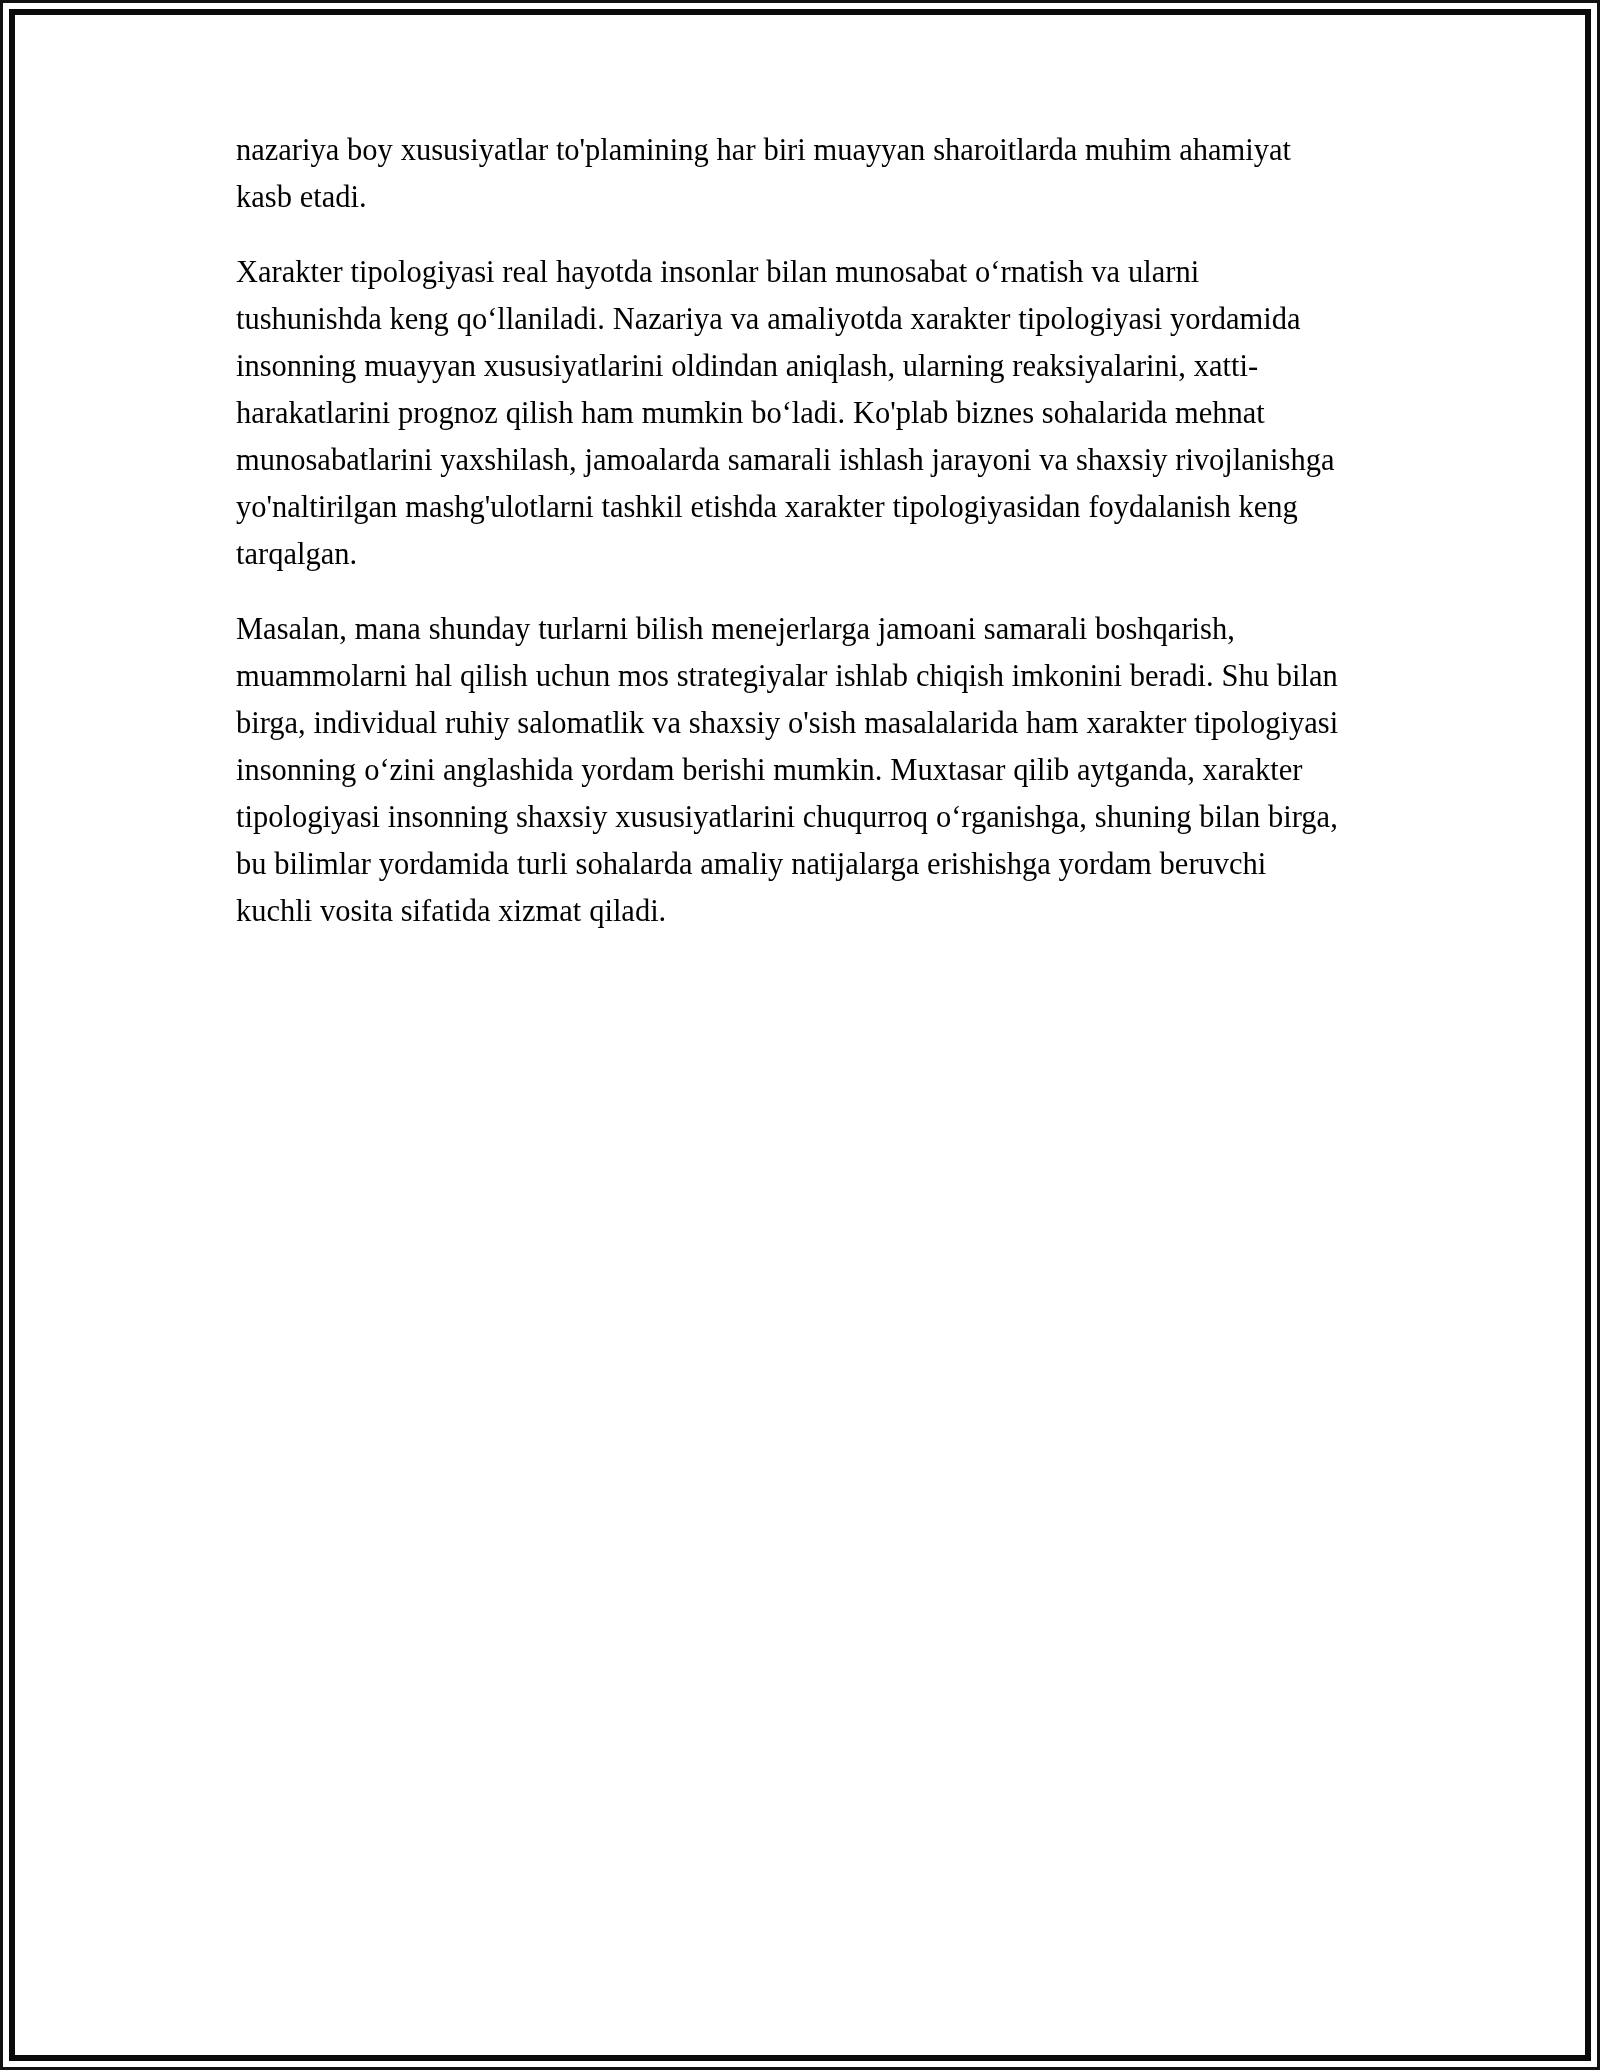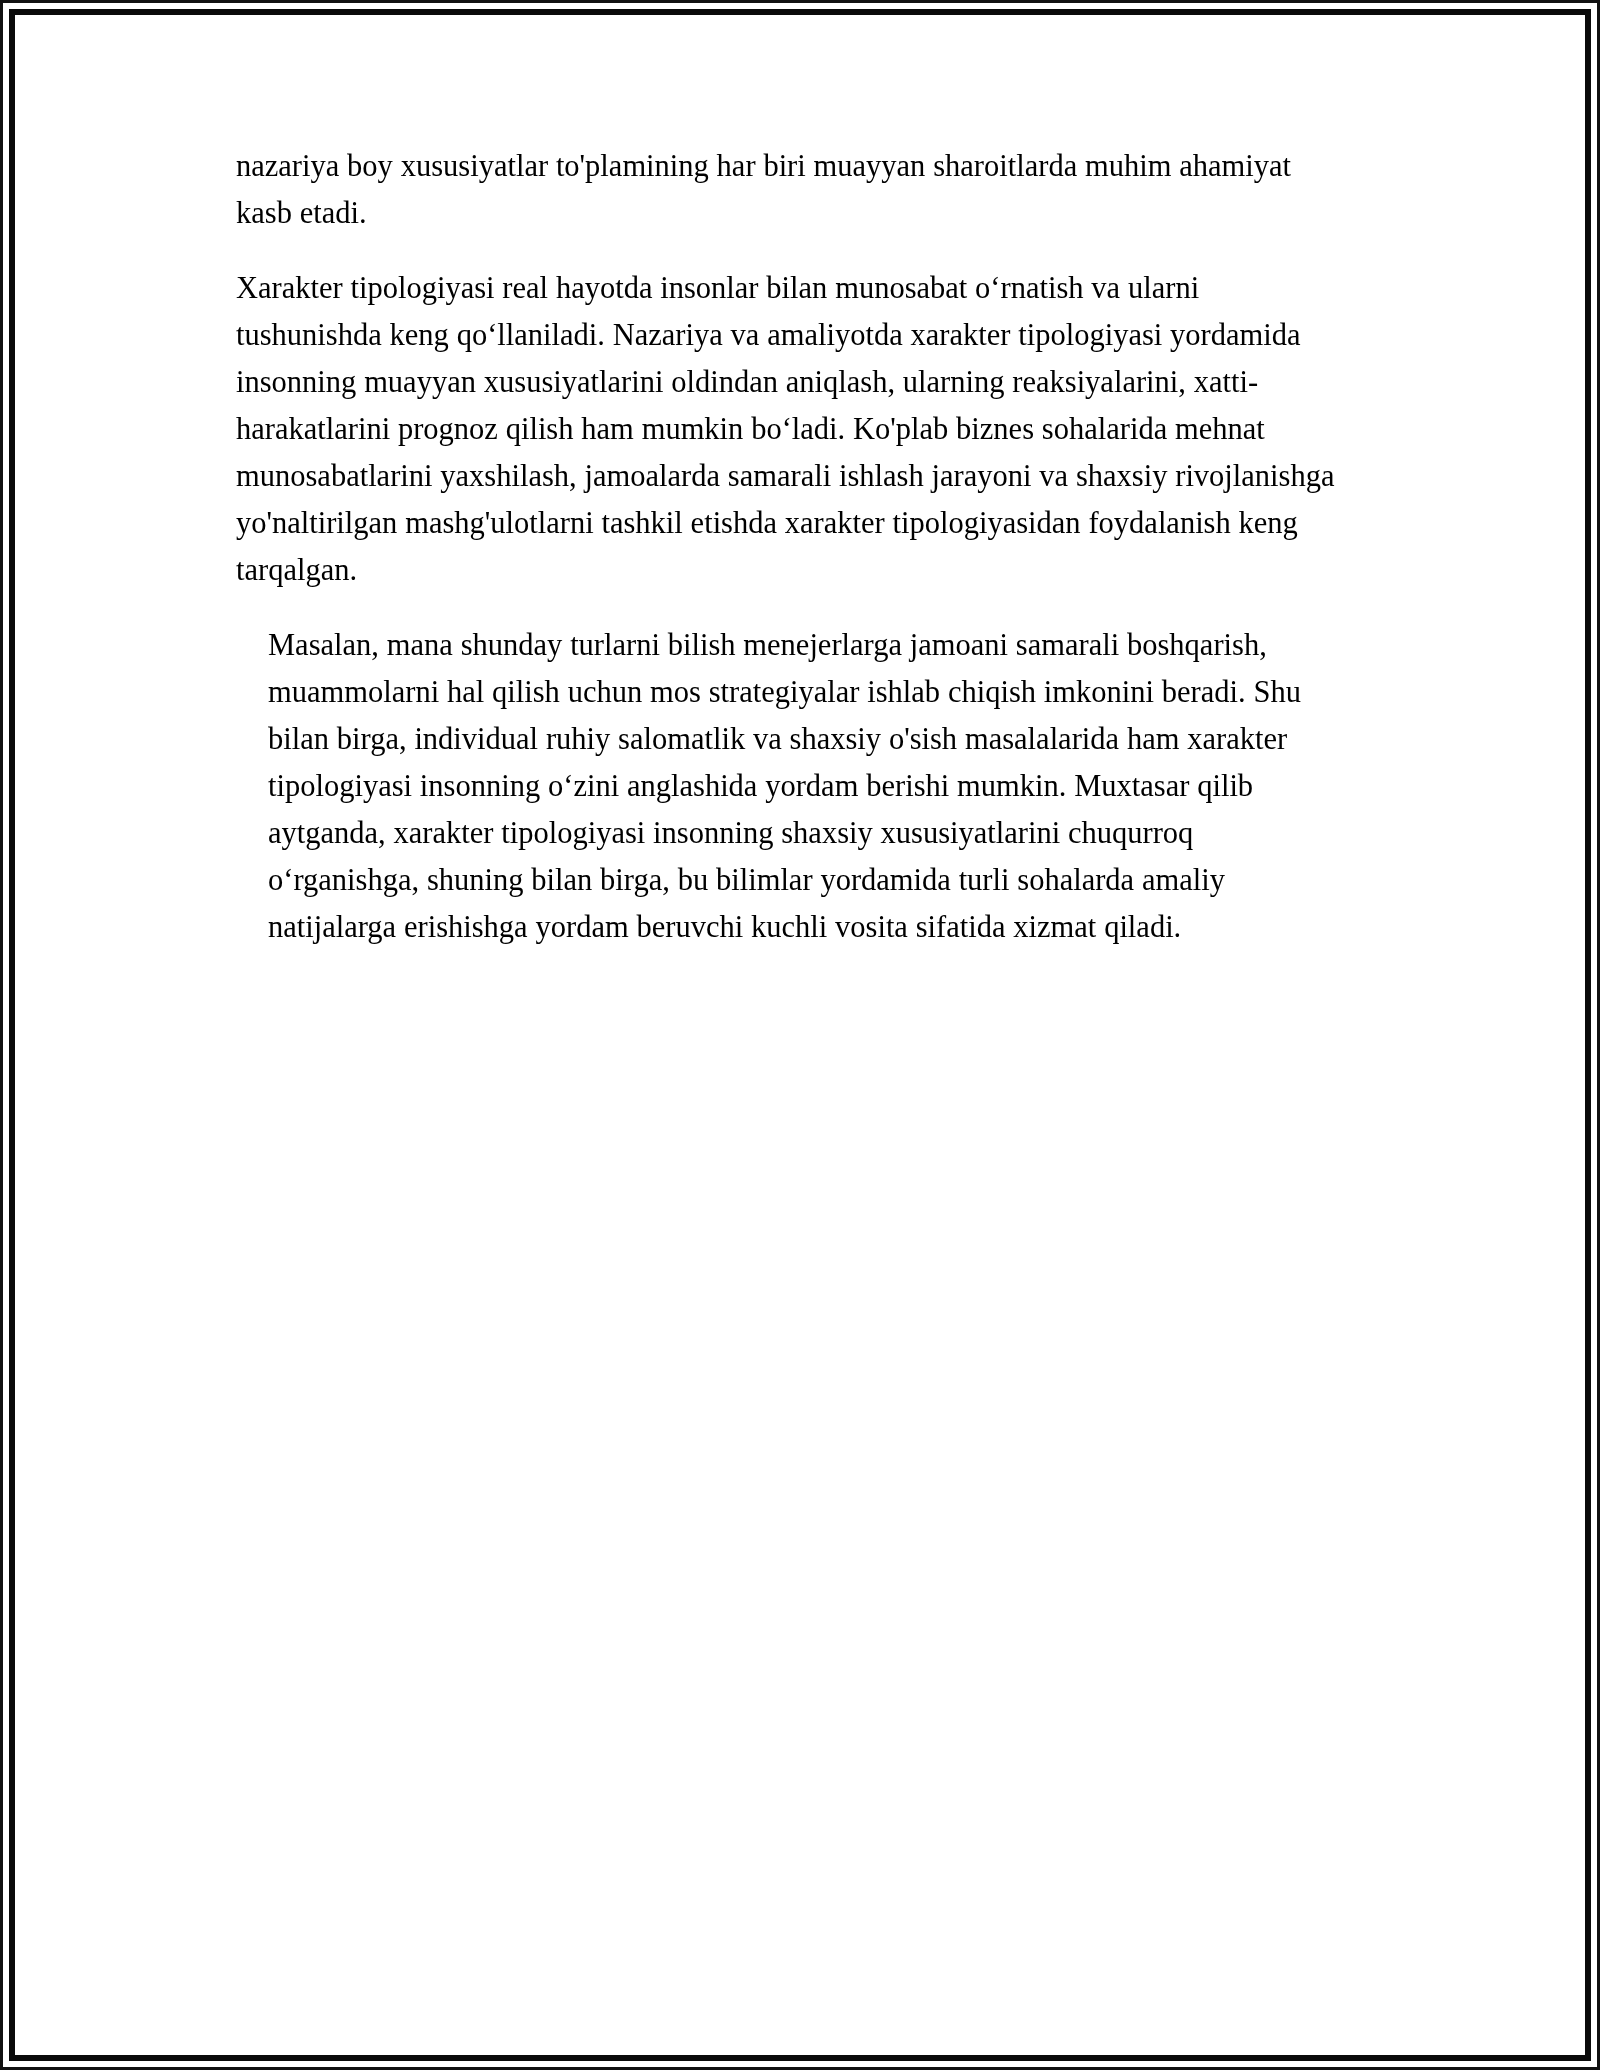--- a/index.html
+++ b/index.html
@@ -42,36 +42,35 @@
     left: 0;
     top: 0;
     right: 0;
     bottom: 0;
     background: #ffffff;
   }
 
   .text-column {
     position: absolute;
     left: 221px;
-    top: 128px;
+    top: 112px;
     width: 1104px;
   }
 
   .doc-paragraph {
     margin: 0 0 28px 0;
     font-size: 30.5px;
     line-height: 47px;
     color: #000000;
     text-align: left;
     word-spacing: 0.2px;
     -webkit-font-smoothing: antialiased;
   }
   .doc-paragraph:last-child {
     margin-bottom: 0;
-    margin-left: 32px;
   }
 </style>
 </head>
 <body>
 
 <div class="page-frame">
   <div class="page-frame-inner">
     <div class="page-sheet">
 
       <div class="text-column">

